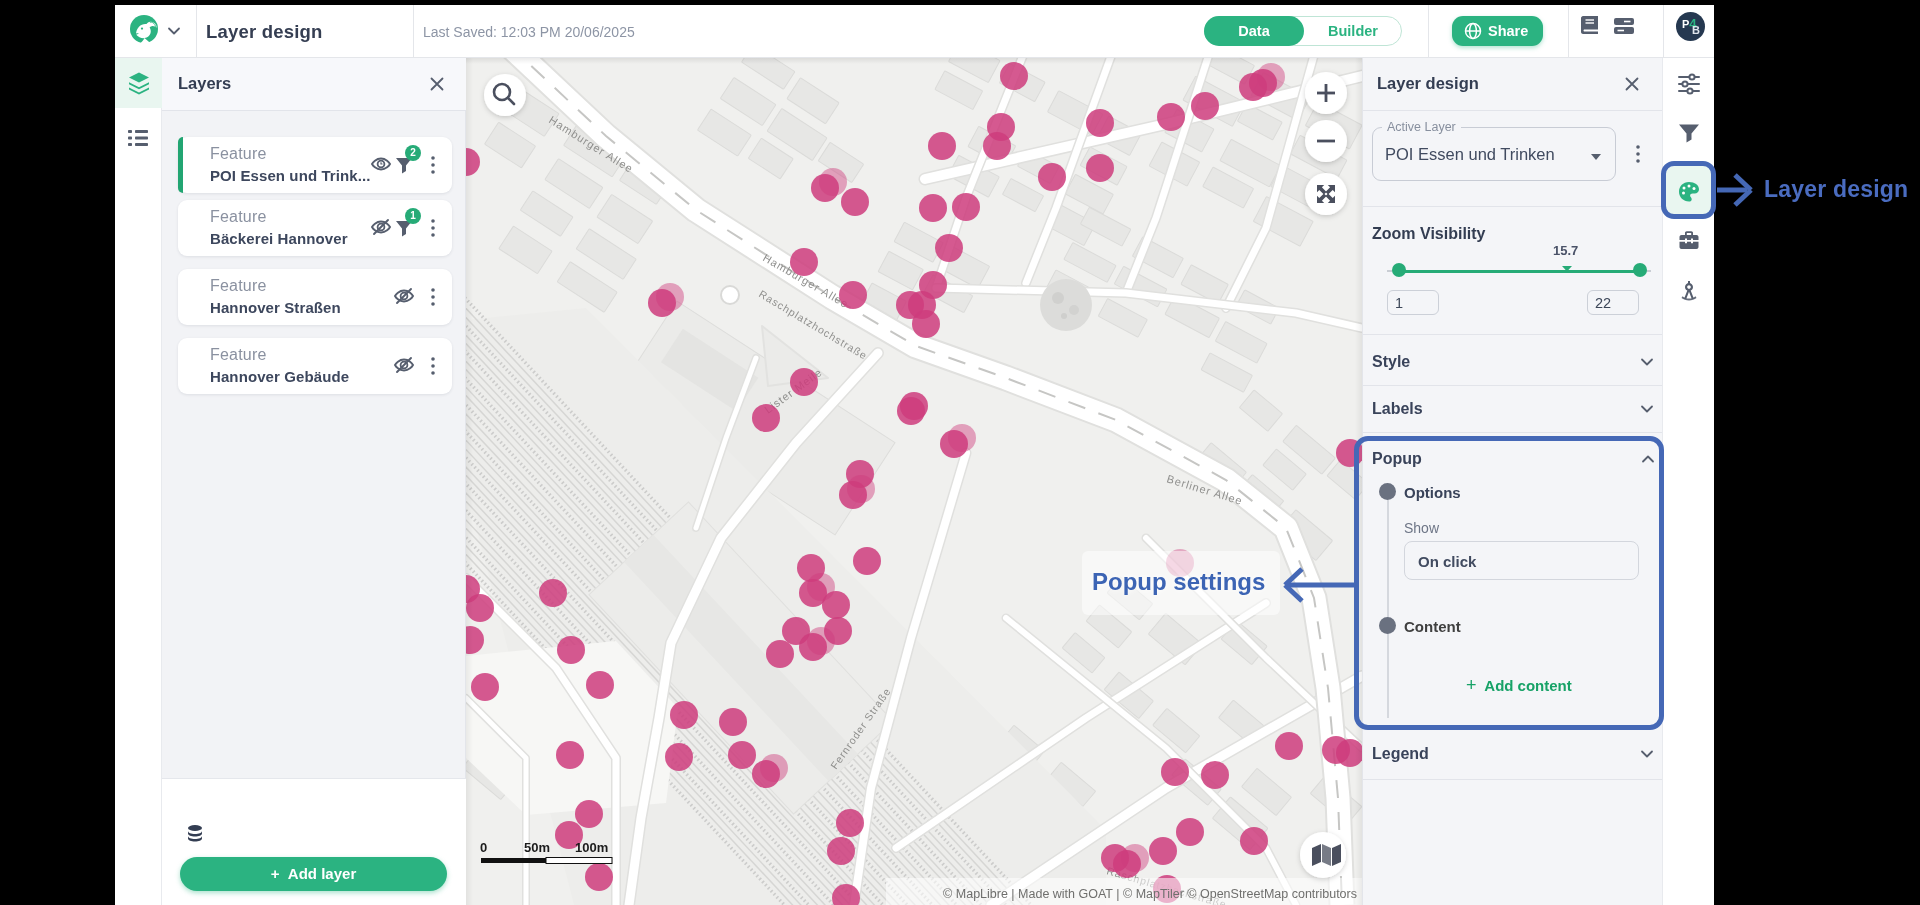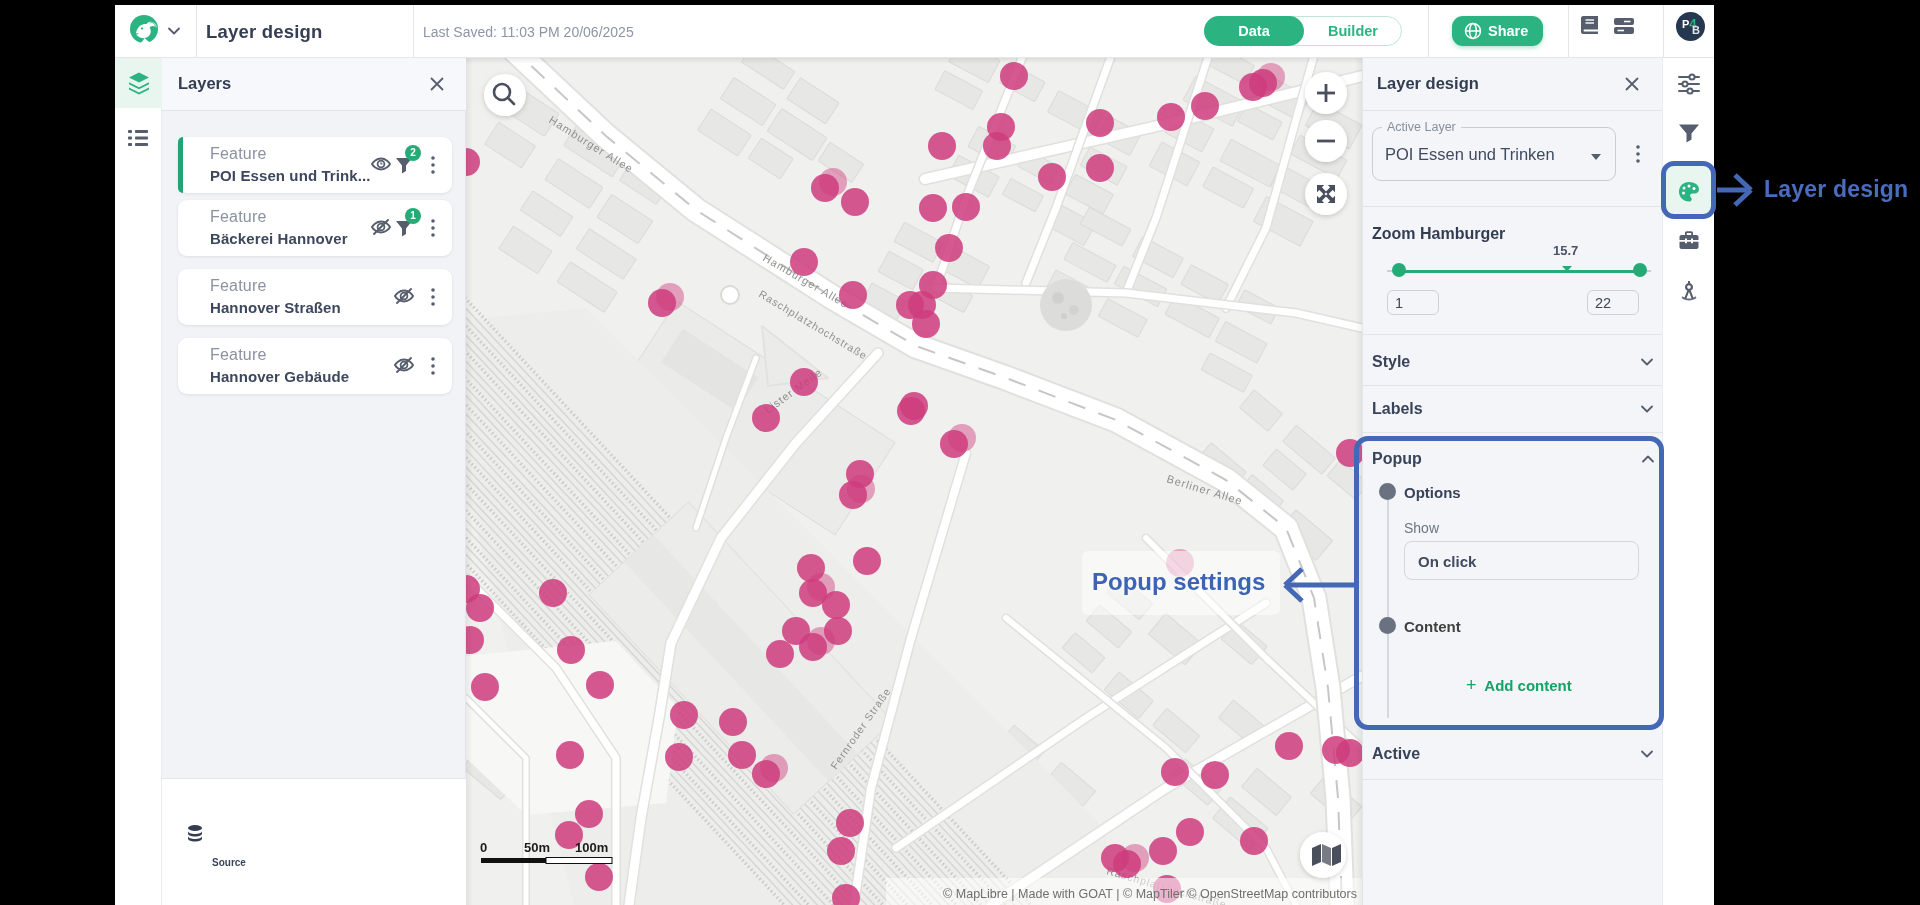--- a/index.html
+++ b/index.html
@@ -30,21 +30,21 @@
 <circle cx="13" cy="14.6" r="1.15" fill="#2bb381"></circle>
 <path d="M20.9,8.2 C22.9,7.9 24.9,8.9 25.9,10.7 C26.4,11.6 26.5,12.5 26.3,13.4" fill="none" stroke="#2bb381" stroke-width="0.85"></path>
 <path d="M6.9,19.6 L10,18.9 L7.4,20.9 Z" fill="#2bb381"></path>
         </svg></div>
       <div class="abs" style="left:52px;top:19px;"><svg width="14" height="14" viewBox="0 0 14 14" style="">
           <path d="M2,4.5 L7,9.5 L12,4.5" fill="none" stroke="#565e6e" stroke-width="1.8" stroke-linecap="round" stroke-linejoin="round"></path>
         </svg></div>
       <div class="vdiv" style="left:81px;"></div>
       <div class="abs" style="left:91px;top:16px;font-size:18.5px;font-weight:bold;color:#353e52;letter-spacing:0.2px;">Layer design</div>
       <div class="vdiv" style="left:298px;"></div>
-      <div class="abs" style="left:308px;top:19px;font-size:14px;color:#8d95a5;">Last Saved: 11:03 PM 20/06/2025</div>
+      <div class="abs" style="left:308px;top:19px;font-size:14px;color:#8d95a5;">Last Saved: 12:03 PM 20/06/2025</div>
       <div class="abs" style="left:1089px;top:11px;width:198px;height:30px;border:1px solid #bfe5d6;border-radius:16px;background:#fff;">
 <div class="abs" style="left:-1px;top:-1px;width:100px;height:30px;background:#2bb381;border-radius:16px;color:#fff;font-weight:bold;font-size:14.5px;text-align:center;line-height:30px;">Data</div>
 <div class="abs" style="left:99px;top:0;width:98px;height:28px;color:#2bb381;font-weight:bold;font-size:14.5px;text-align:center;line-height:28px;">Builder</div>
 </div>
       <div class="vdiv" style="left:1313px;"></div>
       <div class="abs" style="left:1337px;top:11px;width:91px;height:30px;background:#2bb381;border-radius:11px;box-shadow:0 2px 4px rgba(43,179,129,0.35);">
 <div class="abs" style="left:11px;top:5px;"><svg width="20" height="20" viewBox="0 0 20 20" style="">
             <g fill="none" stroke="#ffffff" stroke-width="1.5">
               <circle cx="10" cy="10" r="7.5"></circle>
 <ellipse cx="10" cy="10" rx="3.4" ry="7.5"></ellipse>
@@ -174,20 +174,21 @@
       </div>
       <div class="abs" style="left:0;top:720px;width:304px;height:127px;background:#fff;border-top:1px solid #e5e7ec;"></div>
       <div class="abs" style="left:24px;top:766px;"><svg width="18" height="20" viewBox="0 0 18 20" style="">
           <g fill="#333d52">
             <ellipse cx="9" cy="4" rx="7" ry="3"></ellipse>
 <path d="M2,7 C2,8.7 5.1,10 9,10 C12.9,10 16,8.7 16,7 L16,9.5 C16,11.2 12.9,12.5 9,12.5 C5.1,12.5 2,11.2 2,9.5 Z"></path>
 <path d="M2,12 C2,13.7 5.1,15 9,15 C12.9,15 16,13.7 16,12 L16,14.5 C16,16.2 12.9,17.5 9,17.5 C5.1,17.5 2,16.2 2,14.5 Z"></path>
           </g>
         </svg></div>
       <div class="abs" style="left:50px;top:768px;font-size:10px;font-weight:bold;color:#3a4458;margin-top:31px;">Source</div>
+      <div class="abs" style="left:18px;top:799px;width:267px;height:34px;background:#2bb381;border-radius:17px;color:#fff;font-weight:bold;font-size:15px;text-align:center;line-height:34px;box-shadow:0 2px 5px rgba(43,179,129,0.4);">+&nbsp;&nbsp;Add layer</div>
     </div>
     <div id="map">
       <svg width="896" height="847" viewBox="0 0 896 847" style="position:absolute;top:0;left:0">
         <rect width="896" height="847" fill="#f0f0ee"></rect>
         <g transform="translate(95,150) rotate(33)" fill="#e7e7e5" stroke="#dbdbd9" stroke-width="1">
           <rect x="-99" y="-78" width="46" height="27" rx="1"></rect>
           <rect x="-99" y="-38" width="44" height="26" rx="1"></rect>
           <rect x="-32" y="-77" width="58" height="23" rx="1"></rect>
           <rect x="-29" y="-40" width="53" height="25" rx="1"></rect>
           <rect x="-33" y="1" width="48" height="23" rx="1"></rect>
@@ -528,21 +529,21 @@
       <div class="abs" style="left:22px;top:87px;font-size:16.5px;color:#414b60;">POI Essen und Trinken</div>
       <div class="abs" style="left:227px;top:90px;"><svg width="12" height="10" viewBox="0 0 12 10" style="">
           <path d="M1,2 L6,8 L11,2 Z" fill="#565e6e"></path>
         </svg></div>
       <div class="abs" style="left:272px;top:86px;"><svg width="6" height="20" viewBox="0 0 6 20" style="">
           <circle cx="3" cy="3" r="1.8" fill="#565e6e"></circle>
           <circle cx="3" cy="10" r="1.8" fill="#565e6e"></circle>
           <circle cx="3" cy="17" r="1.8" fill="#565e6e"></circle>
         </svg></div>
       <div class="hdiv" style="top:148px;"></div>
-      <div class="abs" style="left:9px;top:167px;font-size:16px;font-weight:bold;color:#333d52;">Zoom Hamburger</div>
+      <div class="abs" style="left:9px;top:167px;font-size:16px;font-weight:bold;color:#333d52;">Zoom Visibility</div>
       <div class="abs" style="left:190px;top:185px;font-size:13px;font-weight:bold;color:#4a5268;">15.7</div>
       <div class="abs" style="left:198px;top:200px;"><svg width="12" height="7" viewBox="0 0 12 7" style="">
           <path d="M1,1 L6,6.5 L11,1 Z" fill="#26ab77"></path>
         </svg></div>
       <div class="abs" style="left:24px;top:212px;width:264px;height:2px;background:#c9cdd4;"></div>
       <div class="abs" style="left:36px;top:211.5px;width:241px;height:3px;background:#26ab77;"></div>
       <div class="abs" style="left:29px;top:205px;width:14px;height:14px;border-radius:50%;background:#26ab77;"></div>
       <div class="abs" style="left:270px;top:205px;width:14px;height:14px;border-radius:50%;background:#26ab77;"></div>
       <div class="abs" style="left:24px;top:232px;width:52px;height:25px;border:1px solid #ccd0d8;border-radius:6px;font-size:14.5px;color:#3c4658;line-height:24px;padding-left:7px;">1</div>
       <div class="abs" style="left:224px;top:232px;width:52px;height:25px;border:1px solid #ccd0d8;border-radius:6px;font-size:14.5px;color:#3c4658;line-height:24px;padding-left:7px;">22</div>
@@ -563,21 +564,21 @@
         </svg></div>
       <div class="abs" style="left:24px;top:442px;width:1.5px;height:218px;background:#d5d8de;"></div>
       <div class="abs" style="left:16px;top:425px;width:17px;height:17px;border-radius:50%;background:#6a7180;"></div>
       <div class="abs" style="left:41px;top:426px;font-size:15px;font-weight:bold;color:#39435a;">Options</div>
       <div class="abs" style="left:41px;top:462px;font-size:14px;color:#6d7586;">Show</div>
       <div class="abs" style="left:41px;top:483px;width:235px;height:39px;border:1px solid #d3d6dd;border-radius:8px;"></div>
       <div class="abs" style="left:55px;top:495px;font-size:15px;font-weight:bold;color:#414b60;">On click</div>
       <div class="abs" style="left:16px;top:559px;width:17px;height:17px;border-radius:50%;background:#6a7180;"></div>
       <div class="abs" style="left:41px;top:560px;font-size:15px;font-weight:bold;color:#404040;">Content</div>
       <div class="abs" style="left:103px;top:617px;font-size:15px;font-weight:bold;color:#17a267;"><span style="font-size:18px;font-weight:normal;">+</span>&nbsp; Add content</div>
-      <div class="abs" style="left:9px;top:687px;font-size:16px;font-weight:bold;color:#39435a;">Active</div>
+      <div class="abs" style="left:9px;top:687px;font-size:16px;font-weight:bold;color:#39435a;">Legend</div>
       <div class="abs" style="left:276px;top:688px;"><svg width="16" height="16" viewBox="0 0 16 16" style="">
           <path d="M3,5.5 L8,10.5 L13,5.5" fill="none" stroke="#565e6e" stroke-width="1.8" stroke-linecap="round" stroke-linejoin="round"></path>
         </svg></div>
       <div class="hdiv" style="top:721px;"></div>
     </div>
     <div id="rrail">
       <div class="abs" style="left:13px;top:13px;"><svg width="26" height="26" viewBox="0 0 26 26" style="">
           <g stroke="#565e6e" stroke-width="2" stroke-linecap="round">
 <line x1="3" y1="6" x2="23" y2="6"></line>
             <circle cx="16" cy="6" r="2.6" fill="#fff"></circle>

